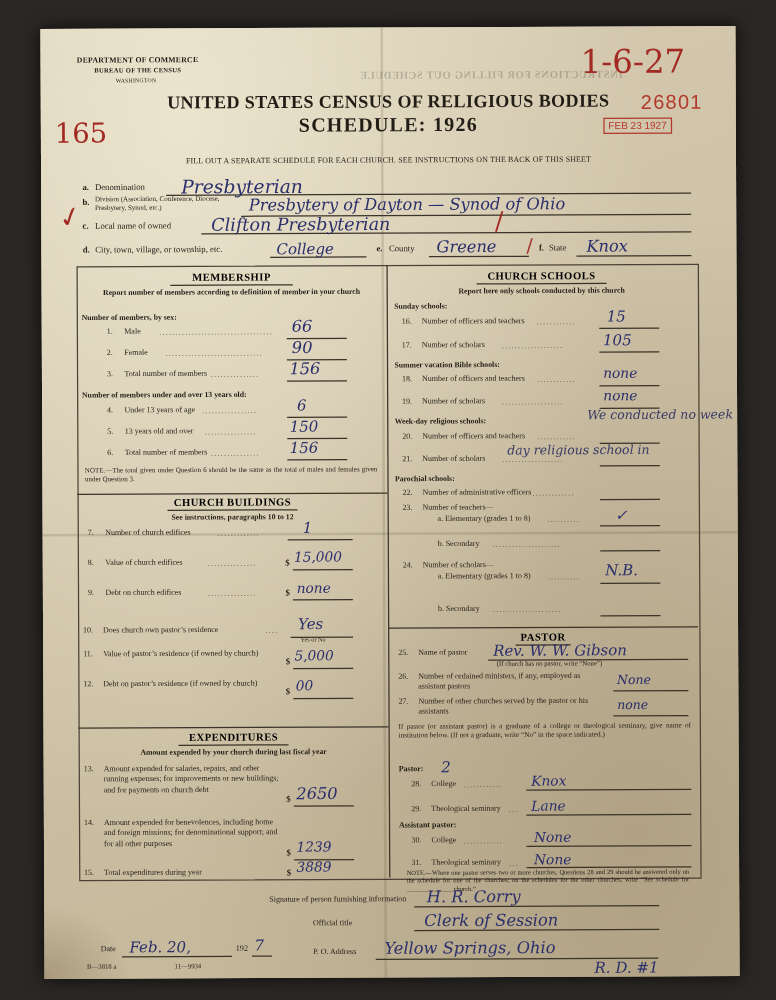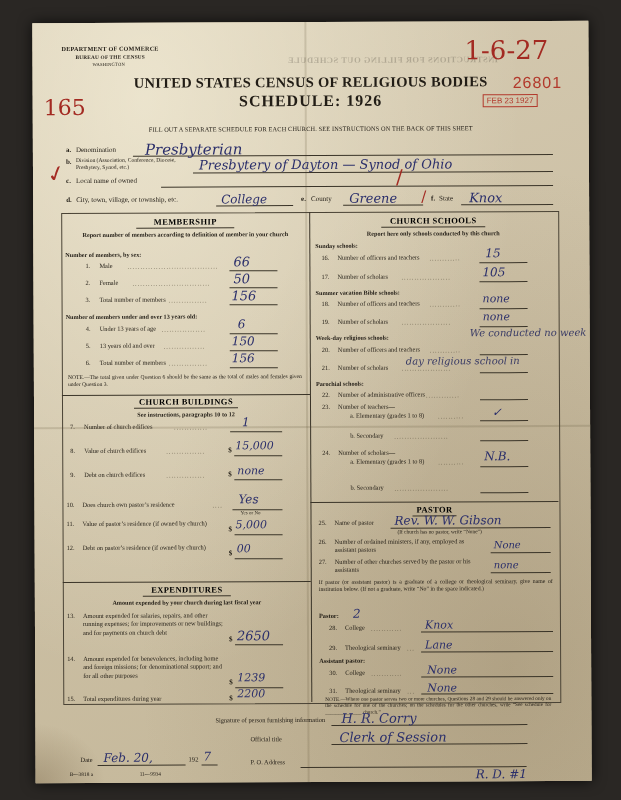--- a/index.html
+++ b/index.html
@@ -69,20 +69,21 @@
     <div class="ink" style="left:112px;top:118px;font-size:15px;">Presbyterian</div>
 
     <div class="txt b s7" style="left:33px;top:135px;">b.</div>
     <div class="txt" style="left:43px;top:134px;font-size:5.6px;width:115px;line-height:7px;">Division (Association, Conference, Diocese, Presbytery, Synod, etc.)</div>
     <div class="line" style="left:160px;top:150px;width:360px;"></div>
     <div class="ink" style="left:166px;top:135px;font-size:13px;">Presbytery of Dayton — Synod of Ohio</div>
 
     <div class="txt b s7" style="left:33px;top:154px;">c.</div>
     <div class="txt s7" style="left:43px;top:154px;">Local name of owned</div>
     <div class="line" style="left:128px;top:164px;width:392px;"></div>
+    <div class="ink" style="left:136px;top:150px;font-size:14px;">Clifton Presbyterian</div>
     <div class="red" style="left:363px;top:143px;font-size:20px;">/</div>
 
     <div class="txt b s7" style="left:33px;top:173px;">d.</div>
     <div class="txt s7" style="left:43px;top:173px;">City, town, village, or township, etc.</div>
     <div class="line" style="left:183px;top:183px;width:77px;"></div>
     <div class="ink" style="left:188px;top:170px;font-size:12px;">College</div>
 
     <div class="txt b s7" style="left:268px;top:173px;">e.</div>
     <div class="txt s7" style="left:278px;top:173px;">County</div>
     <div class="line" style="left:310px;top:183px;width:80px;"></div>
@@ -105,21 +106,21 @@
 
     <div class="q" style="left:52px;top:239px;">1.</div>
     <div class="q" style="left:66px;top:239px;">Male</div>
     <div class="dot" style="left:94px;top:240px;width:100px;">...................................</div>
     <div class="ink" style="left:200px;top:232px;font-size:13px;">66</div>
     <div class="line" style="left:196px;top:248px;width:48px;"></div>
 
     <div class="q" style="left:52px;top:256px;">2.</div>
     <div class="q" style="left:66px;top:256px;">Female</div>
     <div class="dot" style="left:99px;top:257px;width:95px;">..............................</div>
-    <div class="ink" style="left:200px;top:249px;font-size:13px;">50</div>
+    <div class="ink" style="left:200px;top:249px;font-size:13px;">90</div>
     <div class="line" style="left:196px;top:265px;width:48px;"></div>
 
     <div class="q" style="left:52px;top:273px;">3.</div>
     <div class="q" style="left:66px;top:273px;">Total number of members</div>
     <div class="dot" style="left:135px;top:274px;width:58px;">...............</div>
     <div class="ink" style="left:198px;top:266px;font-size:13px;">156</div>
     <div class="line" style="left:196px;top:282px;width:48px;"></div>
 
     <div class="txt b" style="left:32px;top:290px;font-size:6.2px;">Number of members under and over 13 years old:</div>
 
@@ -200,21 +201,21 @@
 
     <div class="q" style="left:32px;top:632px;">14.</div>
     <div class="q" style="left:48px;top:632px;width:146px;line-height:8.4px;">Amount expended for benevolences, including home and foreign missions; for denominational support; and for all other purposes</div>
     <div class="q b" style="left:194px;top:656px;font-size:7px;">$</div>
     <div class="ink" style="left:202px;top:649px;font-size:11px;">1239</div>
     <div class="line" style="left:200px;top:665px;width:48px;"></div>
 
     <div class="q" style="left:32px;top:672px;">15.</div>
     <div class="q" style="left:48px;top:672px;">Total expenditures during year</div>
     <div class="q b" style="left:194px;top:672px;font-size:7px;">$</div>
-    <div class="ink" style="left:202px;top:665px;font-size:11px;">2200</div>
+    <div class="ink" style="left:202px;top:665px;font-size:11px;">3889</div>
 
     <div class="sect" style="left:276px;top:194px;width:248px;">CHURCH SCHOOLS</div>
     <div class="line" style="left:348px;top:205px;width:104px;"></div>
     <div class="txt c b" style="left:276px;top:208px;width:248px;font-size:6.2px;">Report here only schools conducted by this church</div>
 
     <div class="txt b" style="left:282px;top:220px;font-size:6.2px;">Sunday schools:</div>
     <div class="q" style="left:288px;top:232px;">16.</div>
     <div class="q" style="left:304px;top:232px;">Number of officers and teachers</div>
     <div class="dot" style="left:396px;top:233px;width:46px;">............</div>
     <div class="ink" style="left:452px;top:225px;font-size:12px;">15</div>
@@ -343,19 +344,20 @@
 
     <div class="txt" style="left:45px;top:733px;font-size:6.4px;">Date</div>
     <div class="line" style="left:62px;top:742px;width:88px;"></div>
     <div class="ink" style="left:68px;top:728px;font-size:12px;">Feb. 20,</div>
     <div class="txt" style="left:153px;top:733px;font-size:6.6px;">192</div>
     <div class="ink" style="left:168px;top:727px;font-size:12px;">7</div>
     <div class="line" style="left:166px;top:742px;width:16px;"></div>
 
     <div class="txt" style="left:215px;top:736px;font-size:6.4px;">P. O. Address</div>
     <div class="line" style="left:265px;top:745px;width:226px;"></div>
+    <div class="ink" style="left:272px;top:730px;font-size:13px;">Yellow Springs, Ohio</div>
     <div class="ink" style="left:440px;top:746px;font-size:12px;">R. D. #1</div>
 
     <div class="txt" style="left:34px;top:748px;font-size:5.4px;">B—3818 a</div>
     <div class="txt" style="left:104px;top:748px;font-size:5.4px;">11—9934</div>
 
   </div>
 </div>
 
 </body></html>

